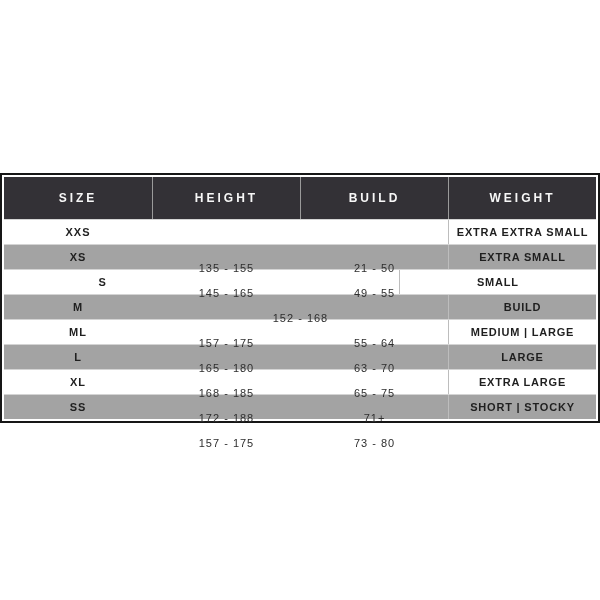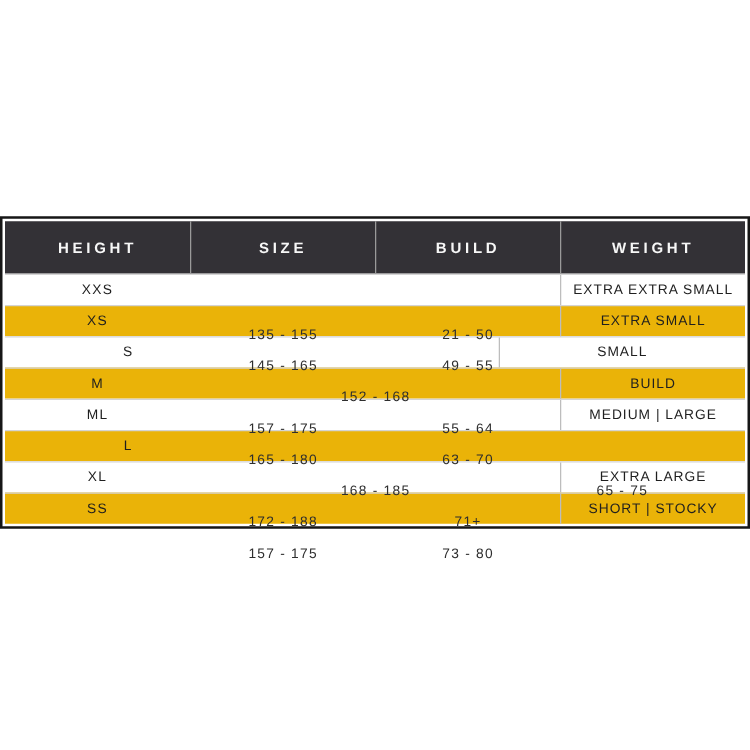--- a/index.html
+++ b/index.html
@@ -41,49 +41,49 @@
     text-transform: uppercase;
   }
   .th:first-child { border-left: none; }
   .row {
     display: flex;
     height: 25px;
     box-sizing: border-box;
     border-top: 1px solid #d4d4d4;
     background: #ffffff;
   }
-  .row.alt { background: #eab308; }
+  .row.alt { background: #a3a3a3; }
   .cell {
     flex: 1 1 25%;
     display: flex;
     align-items: center;
     justify-content: center;
     font-size: 11px;
     color: #262626;
     letter-spacing: 1px;
     border-left: 1px solid #bdbdbd;
     box-sizing: border-box;
     white-space: nowrap;
   }
   .cell:first-child { border-left: none; }
   .cell.c-size, .cell.c-build {
-    font-weight: normal;
+    font-weight: bold;
     color: #1f1f1f;
   }
   .cell.c-build { font-size: 11px; letter-spacing: 0.8px; text-align: right; }
   .cell.c-height, .cell.c-weight { color: #2e2e2e; margin-top: 48px; }
 </style>
 </head>
 <body>
 
 <div class="size-chart">
 
   <div class="header-row">
+    <div class="th">SIZE</div>
     <div class="th">HEIGHT</div>
-    <div class="th">SIZE</div>
     <div class="th">BUILD</div>
     <div class="th">WEIGHT</div>
   </div>
 
   <div class="row">
     <div class="cell c-size">XXS</div>
     <div class="cell c-height">135 - 155</div>
     <div class="cell c-weight">21 - 50</div>
     <div class="cell c-build">EXTRA EXTRA SMALL</div>
   </div>
@@ -112,20 +112,21 @@
     <div class="cell c-size">ML</div>
     <div class="cell c-height">165 - 180</div>
     <div class="cell c-weight">63 - 70</div>
     <div class="cell c-build">MEDIUM | LARGE</div>
   </div>
 
   <div class="row alt">
     <div class="cell c-size">L</div>
     <div class="cell c-height">168 - 185</div>
     <div class="cell c-weight">65 - 75</div>
+    <div class="cell c-build">LARGE</div>
   </div>
 
   <div class="row">
     <div class="cell c-size">XL</div>
     <div class="cell c-height">172 - 188</div>
     <div class="cell c-weight">71+</div>
     <div class="cell c-build">EXTRA LARGE</div>
   </div>
 
   <div class="row alt">

